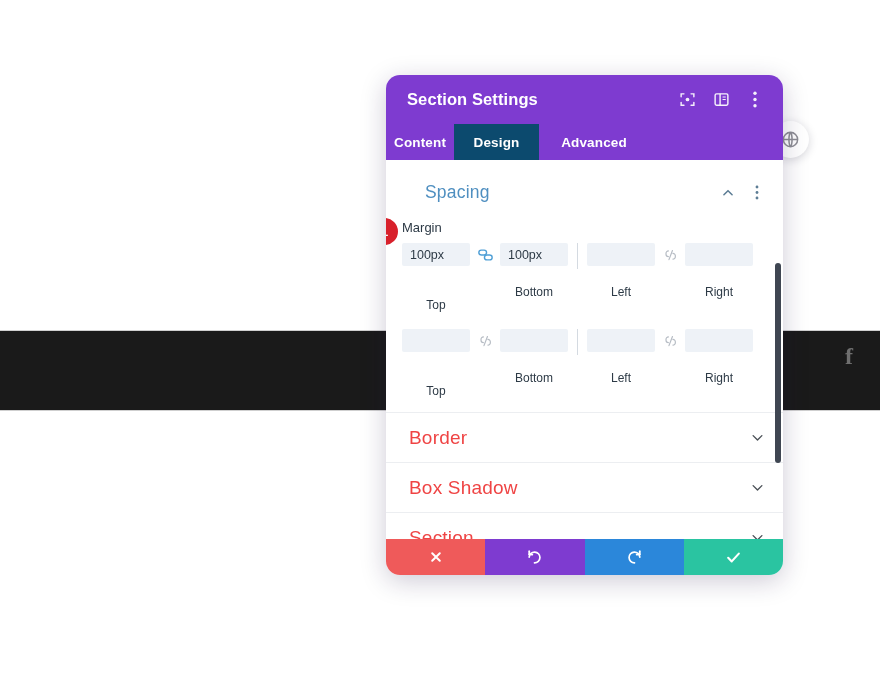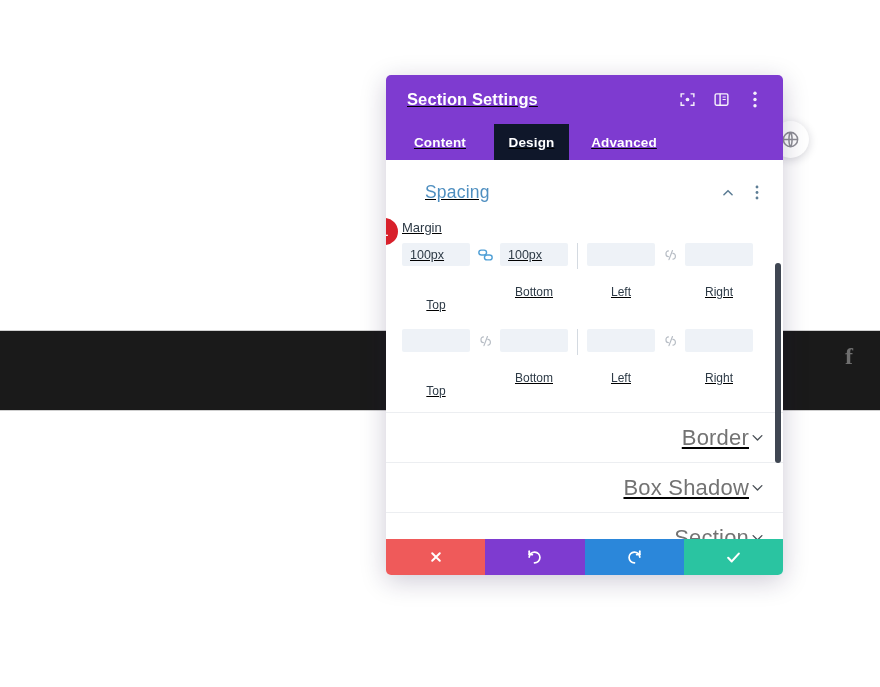--- a/index.html
+++ b/index.html
@@ -77,27 +77,26 @@
   .globe-button svg { display:block; }
 
   
   .modal {
     position: absolute;
     left: 386px;
     top: 75px;
     width: 397px;
     height: 500px;
     background: #ffffff;
-    border-radius: 5px;
+    border-radius: 14px;
     box-shadow: 0 6px 26px rgba(30,20,70,.22);
     z-index: 10;
     overflow: hidden;
     display: flex;
     flex-direction: column;
-    text-decoration: underline;
   }
 
   .modal-header {
     height: 49px;
     background: #7e3bd0;
     display: flex;
     align-items: center;
     padding: 0 18px 0 21px;
     flex: none;
   }
@@ -125,22 +124,22 @@
   .tab {
     display: flex;
     align-items: center;
     justify-content: center;
     color: #ffffff;
     font-size: 13.5px;
     font-weight: 700;
     letter-spacing: .15px;
     padding: 0 18px;
   }
-  .tab.t-content { width: 108px; }
-  .tab.t-design  { width: 75px; background: #0f172a; }
+  .tab.t-content { width: 68px; }
+  .tab.t-design  { width: 85px; background: #0c4a6e; }
   .tab.t-advanced{ width: 110px; text-align: center; }
 
   .modal-body {
     flex: 1;
     background: #ffffff;
     position: relative;
     overflow: hidden;
   }
 
   
@@ -244,25 +243,24 @@
 
   .collapsed-row {
     height: 50px;
     display: flex;
     align-items: center;
     padding: 0 18px 0 23px;
     border-top: 1px solid #eceef1;
   }
   .collapsed-title {
     flex: 1;
-    font-size: 22px;
-    color: #737373;
+    font-size: 19px;
+    color: #ef4444;
     font-weight: 400;
     letter-spacing: .2px;
-    text-align: right;
   }
 
   .spacer-after { height: 14px; }
 
   
   .panel-scrollbar {
     position: absolute;
     right: 2px;
     top: 0;
     width: 6px;

